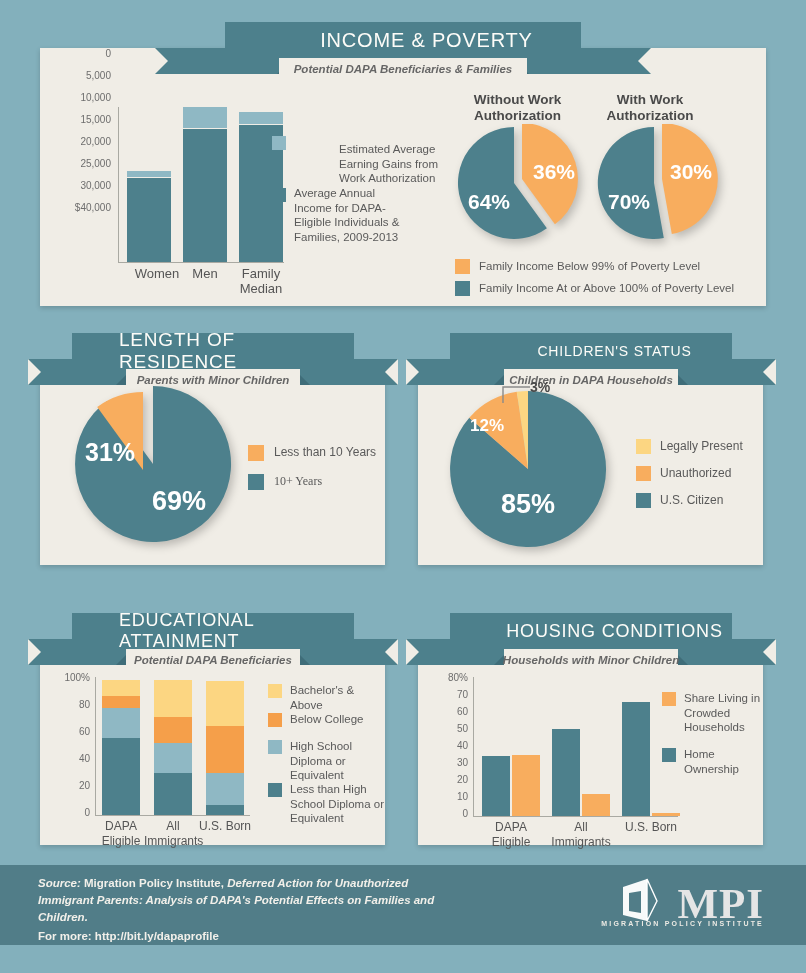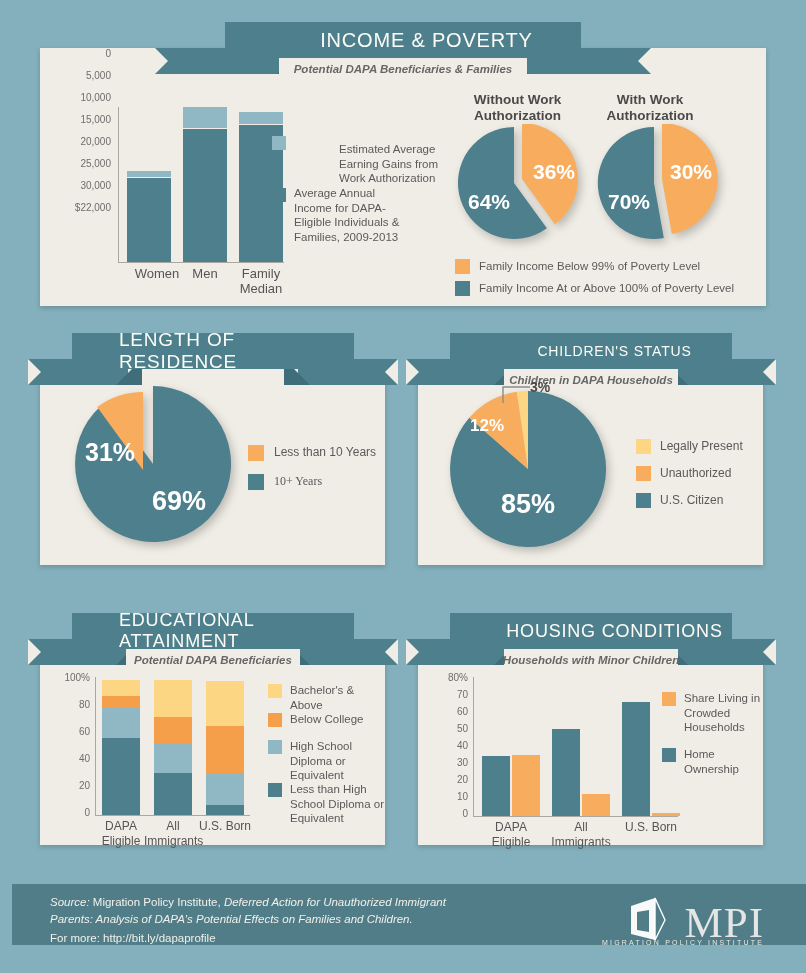--- a/index.html
+++ b/index.html
@@ -52,22 +52,23 @@
   .axis-line { position: absolute; background: #a9a9a2; }
   .bar { position: absolute; }
   .legend-sw { position: absolute; width: 14px; height: 14px; }
   .legend-tx { position: absolute; font-size: 11.5px; color: #5a5a5a; line-height: 14.5px; }
   .pie-lbl { position: absolute; color: #fff; font-weight: bold; font-size: 21px; }
   .pie-head { position: absolute; text-align: center; font-size: 13.5px;
               font-weight: bold; color: #4a4a4a; line-height: 16px; }
   .shadow-el { filter: drop-shadow(3px 4px 4px rgba(0,0,0,0.22)); }
   
   #footer {
-    position: absolute; left: 12px; right: 0; bottom: 28px; height: 61px;
+    position: absolute; left: 0; right: 0; bottom: 28px; height: 80px;
     background: #517d88;
+    font-weight: bold;
   }
   #footer-text {
     position: absolute; left: 38px; top: 10px; width: 420px;
     color: #f2f0ea; font-size: 11.5px; line-height: 17px; font-style: italic;
   }
   .mpi-wrap { position: absolute; right: 42px; top: 12px; display: flex; align-items: flex-end; }
   .mpi-sub { position: absolute; right: 42px; top: 55px; color: #eceae4;
              font-size: 7px; letter-spacing: 2.2px; }
 </style>
 </head>
@@ -79,21 +80,21 @@
   <div class="tail left" style="width:135px;"></div>
   <div class="tail right" style="width:135px;"></div>
   <div class="fold l" style="left:122px;"></div>
   <div class="fold r" style="right:122px;"></div>
   <div class="plate" style="left:70px; width:356px;">INCOME &amp; POVERTY</div>
   <div class="sub" style="left:124px; width:248px;">Potential DAPA Beneficiaries &amp; Families</div>
 </div>
 
 <div style="position:absolute; left:55px; top:100px;">
 
-  <div class="axis-lbl" style="left:0;   top:102px; width:56px;">$22,000</div>
+  <div class="axis-lbl" style="left:0;   top:102px; width:56px;">$40,000</div>
   <div class="axis-lbl" style="left:0;   top:80px; width:56px;">30,000</div>
   <div class="axis-lbl" style="left:0;   top:58px; width:56px;">25,000</div>
   <div class="axis-lbl" style="left:0;   top:36px; width:56px;">20,000</div>
   <div class="axis-lbl" style="left:0;   top:14px; width:56px;">15,000</div>
   <div class="axis-lbl" style="left:0;   top:-8px; width:56px;">10,000</div>
   <div class="axis-lbl" style="left:0;   top:-30px; width:56px;">5,000</div>
   <div class="axis-lbl" style="left:0;   top:-52px; width:56px;">0</div>
 </div>
 
 <div style="position:absolute; left:55px; top:0;">
@@ -155,20 +156,21 @@
 </div>
 
 <div class="panel" id="p-residence" style="left:40px; top:365px; width:345px; height:200px;"></div>
 
 <div class="ribbon" style="left:28px; top:333px; width:370px;">
   <div class="tail left" style="width:100px;"></div>
   <div class="tail right" style="width:100px;"></div>
   <div class="fold l" style="left:88px;"></div>
   <div class="fold r" style="right:88px;"></div>
   <div class="plate" style="left:44px; width:282px; font-size:19px;">LENGTH OF RESIDENCE</div>
+  <div class="sub" style="left:98px; width:174px;">Parents with Minor Children</div>
 </div>
 
 <svg class="shadow-el" style="position:absolute; left:58px; top:385px;" width="180" height="165" viewBox="0 0 180 165">
   <g transform="translate(95,79)">
     <path d="M 0 0 L 0 -78 A 78 78 0 1 1 -45.8 -63.1 Z" fill="#4d808c"></path>
   </g>
   <g transform="translate(85,85)">
     <path d="M 0 0 L 0 -78 A 78 78 0 0 0 -45.8 -63.1 Z" fill="#f8ad5e"></path>
   </g>
 </svg>

